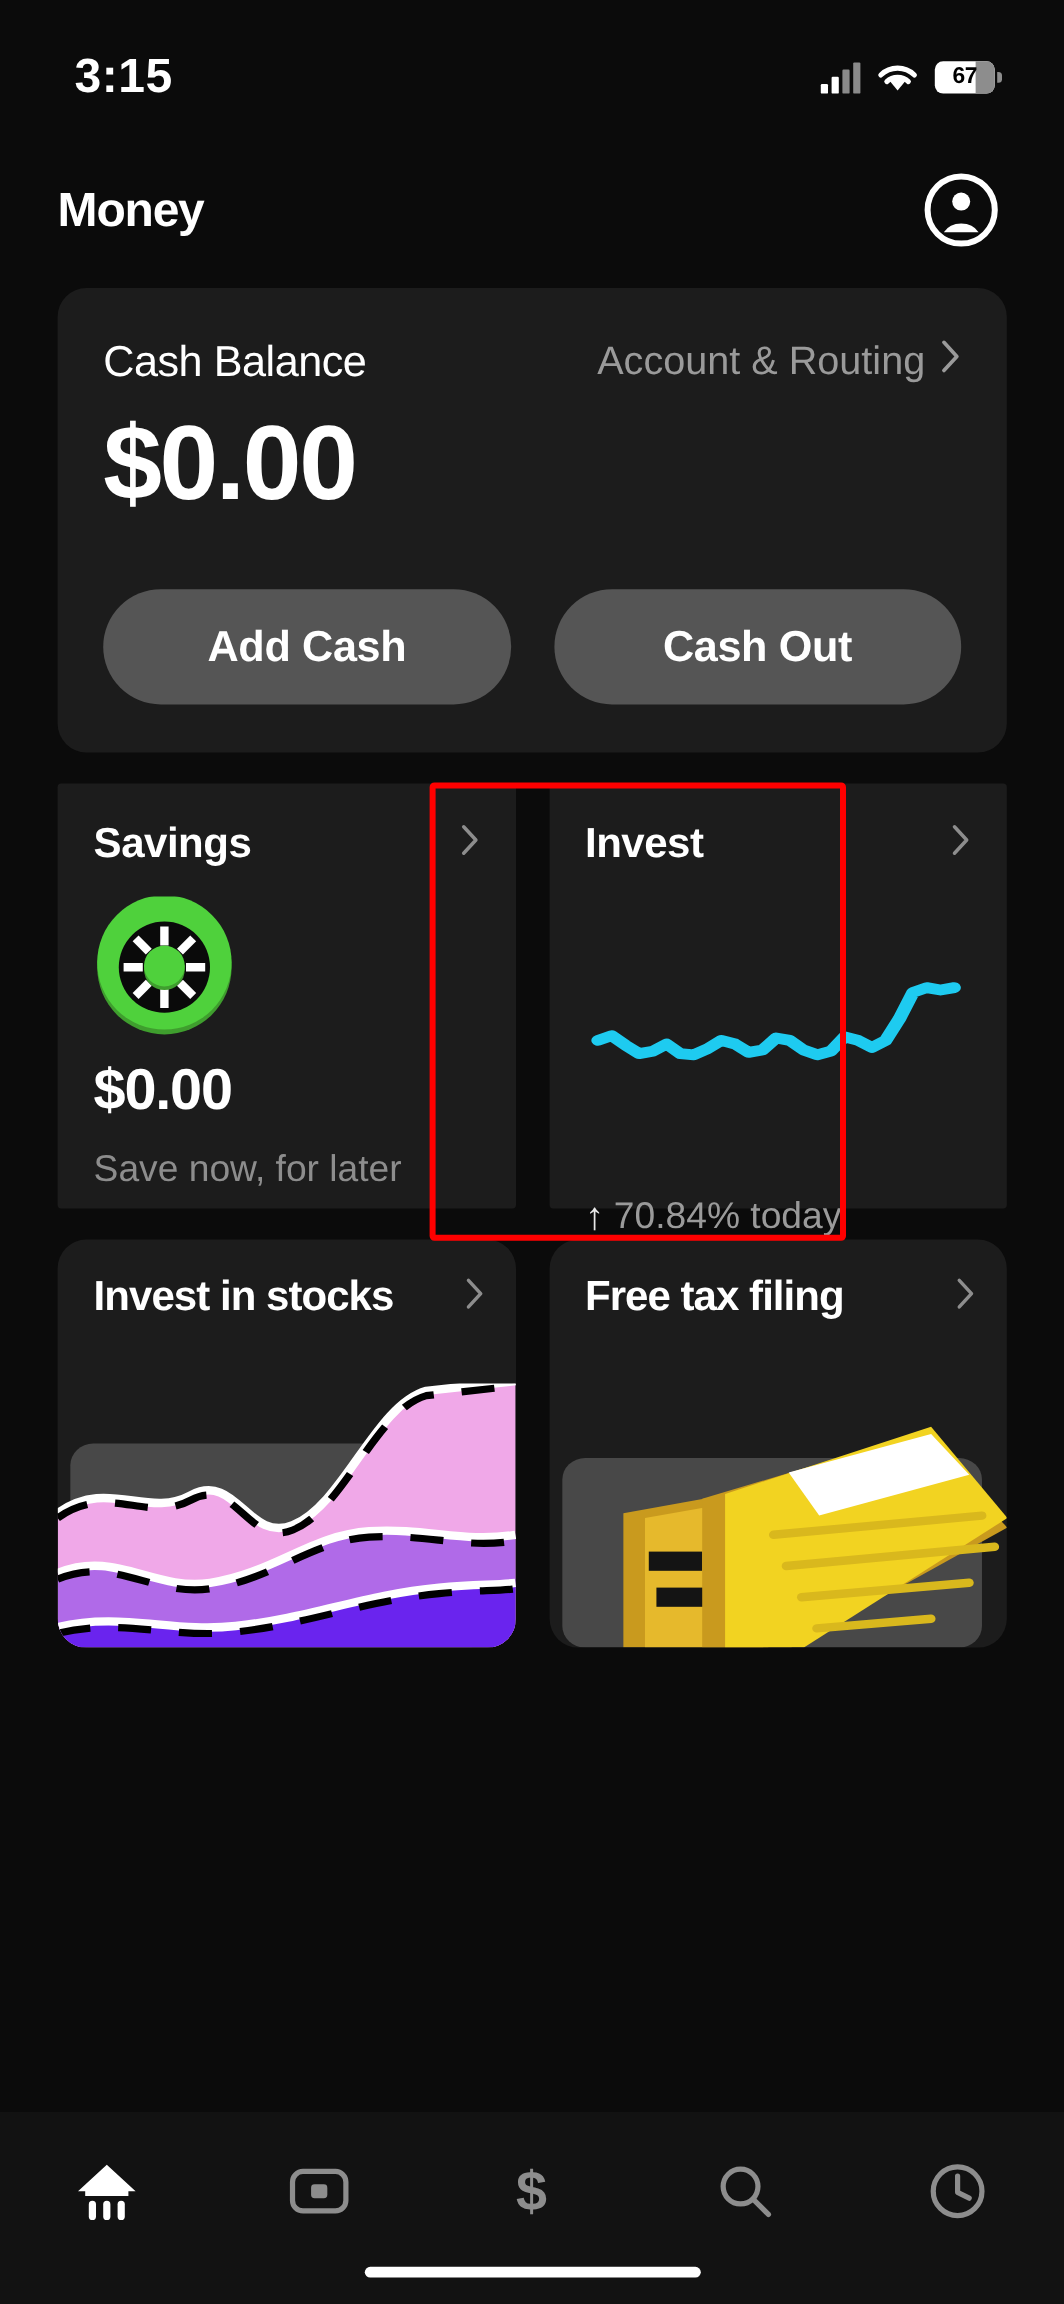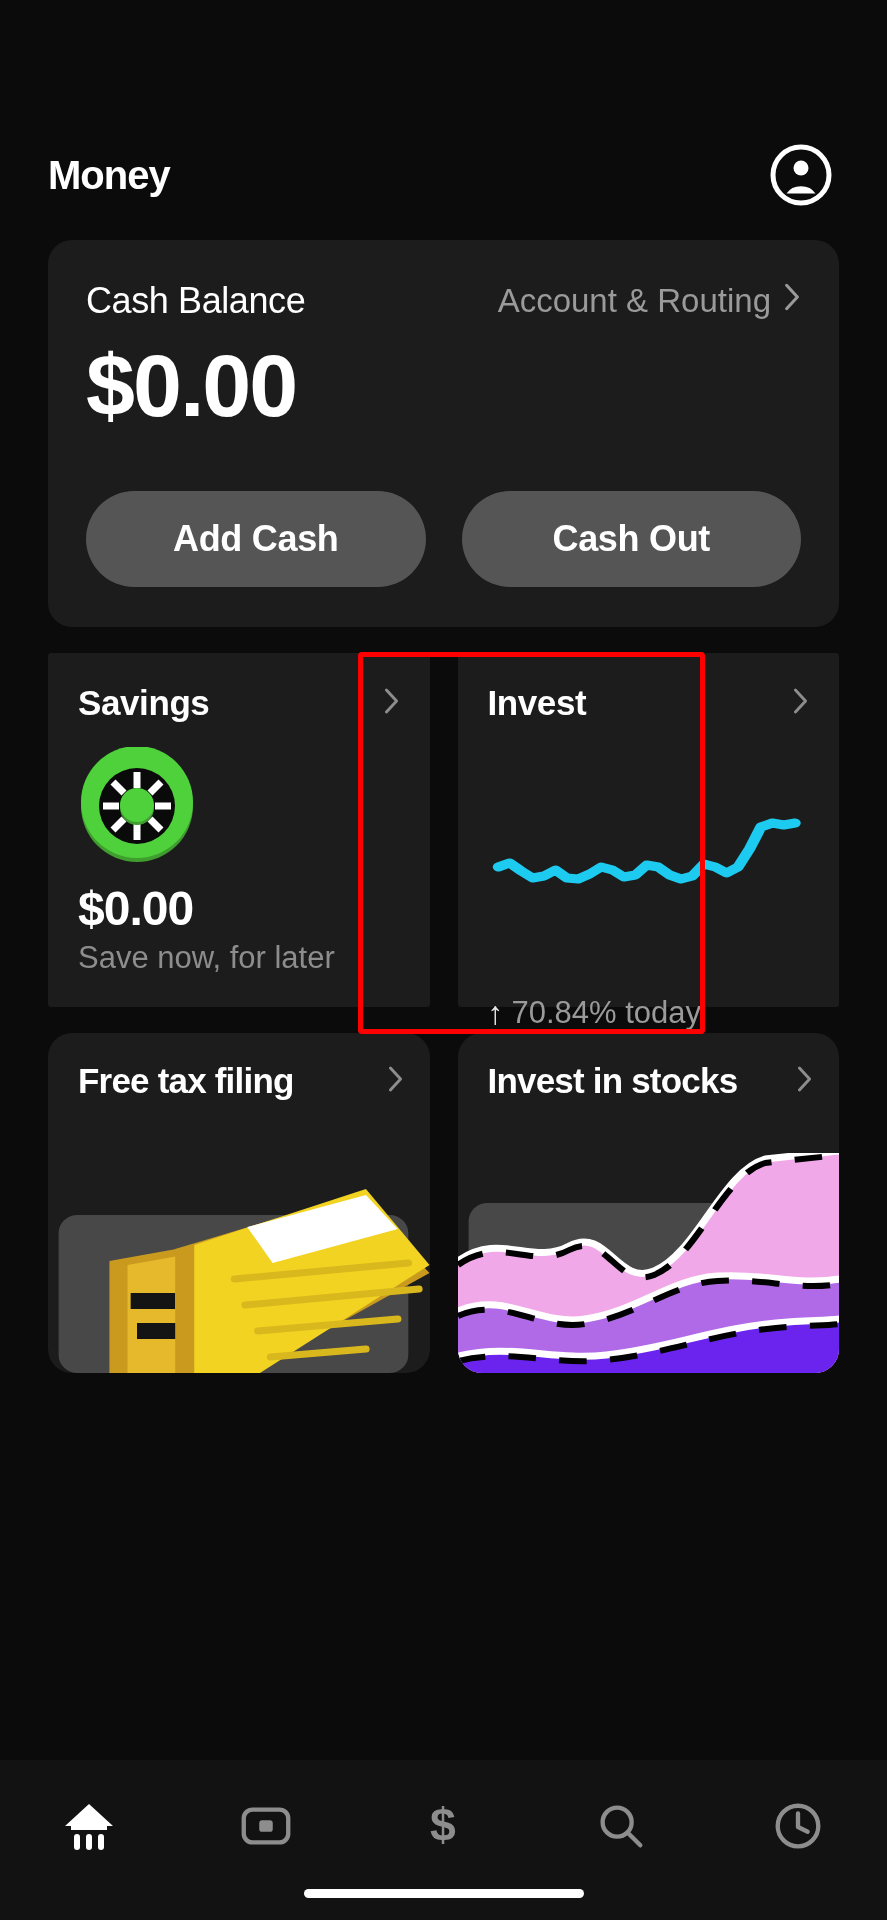--- a/index.html
+++ b/index.html
@@ -109,21 +109,21 @@
     display: flex; align-items: center; justify-content: space-between;
   }
   .mini-title { color: #ffffff; font-size: 35px; font-weight: 700; letter-spacing: -0.4px; }
   .mini-chev { color: #8d8d8d; font-size: 34px; line-height: 1; }
 
   .savings-icon { margin-top: 24px; width: 118px; height: 118px; }
   .mini-amount {
     color: #ffffff; font-size: 48px; font-weight: 700;
     letter-spacing: -1px; margin-top: 16px;
   }
-  .mini-sub { color: #8d8d8d; font-size: 31px; margin-top: 4px; }
+  .mini-sub { color: #8d8d8d; font-size: 31px; margin-top: 20px; }
 
   .btc-body { position: relative; height: 100%; }
   .spark { position: absolute; top: 78px; left: -2px; width: 100%; height: 120px; }
   .btc-price {
     position: absolute; top: 210px; left: 0;
     color: #ffffff; font-size: 48px; font-weight: 700; letter-spacing: -1px;
   }
   .btc-change {
     position: absolute; top: 272px; left: 0;
     color: #9a9a9a; font-size: 31px;
@@ -163,20 +163,42 @@
   .home-indicator {
     position: absolute; bottom: 22px; left: 50%; transform: translateX(-50%);
     width: 280px; height: 9px; border-radius: 5px; background: #ffffff;
   }
 </style>
 </head>
 <body>
 
 <div class="phone">
 
+  <div class="statusbar">
+    <div class="status-time">3:15</div>
+    <div class="status-right">
+      <span class="sig">
+          <i></i>
+          <i></i>
+          <i></i>
+          <i></i>
+        </span>
+      <span class="wifi">
+        <svg viewBox="0 0 34 26" width="34" height="26">
+          <path d="M17 23.5 L10.5 15.5 A10 10 0 0 1 23.5 15.5 Z" fill="#ffffff"></path>
+          <path d="M3 10.5 A20 20 0 0 1 31 10.5" stroke="#ffffff" stroke-width="4.2" fill="none" stroke-linecap="round"></path>
+          <path d="M8 16 A13 13 0 0 1 26 16" stroke="#ffffff" stroke-width="4.2" fill="none" stroke-linecap="round"></path>
+        </svg>
+      </span>
+      <span class="batt">
+        <span class="fill"></span>
+        <span class="lvl">67</span>
+      </span>
+    </div>
+  </div>
 
   <div class="header">
     <div class="page-title">Money</div>
     <div class="avatar">
       <svg viewBox="0 0 64 64" width="64" height="64">
         <circle cx="32" cy="32" r="28" fill="none" stroke="#ffffff" stroke-width="5"></circle>
         <circle cx="32" cy="25" r="7.5" fill="#ffffff"></circle>
         <path d="M17.5 50.5 A16.5 14 0 0 1 46.5 50.5" fill="#ffffff"></path>
       </svg>
     </div>
@@ -258,20 +280,47 @@
             <div class="btc-change">
               <span class="up">↑</span>
               <span>70.84% today</span>
             </div>
           </div>
         </div>
       </div>
     </div>
 
     <div class="grid-row">
+
+      <div class="half">
+        <div class="promo-card">
+          <div class="promo-head">
+            <span class="promo-title">Invest in stocks</span>
+            <span class="promo-chev">
+              <svg viewBox="0 0 20 32" width="17" height="28">
+                  <path d="M4 3 L16 16 L4 29" fill="none" stroke="#8d8d8d" stroke-width="3.4" stroke-linecap="round" stroke-linejoin="round"></path>
+                </svg>
+            </span>
+          </div>
+          <div class="promo-art">
+            <svg viewBox="0 0 360 220" width="100%" height="220" preserveAspectRatio="none">
+              <rect x="10" y="50" width="330" height="170" rx="18" fill="#484848"></rect>
+              <path d="M0 110 C40 80 70 115 105 95 C140 75 150 135 185 120 C225 103 250 20 290 8 L360 0 L360 220 L0 220 Z" fill="#f0a8e8"></path>
+              <path d="M0 108 C40 78 70 113 105 93 C140 73 150 133 185 118 C225 101 250 18 290 6 L360 -2" fill="none" stroke="#ffffff" stroke-width="7"></path>
+              <path d="M0 112 C40 82 70 117 105 97 C140 77 150 137 185 122 C225 105 250 22 290 10 L360 2" fill="none" stroke="#000000" stroke-width="6" stroke-dasharray="26 22"></path>
+              <path d="M0 160 C45 140 75 175 120 168 C170 160 200 128 245 125 C290 122 320 135 360 128 L360 220 L0 220 Z" fill="#b06ae8"></path>
+              <path d="M0 158 C45 138 75 173 120 166 C170 158 200 126 245 123 C290 120 320 133 360 126" fill="none" stroke="#ffffff" stroke-width="7"></path>
+              <path d="M0 163 C45 143 75 178 120 171 C170 163 200 131 245 128 C290 125 320 138 360 131" fill="none" stroke="#000000" stroke-width="6" stroke-dasharray="26 22"></path>
+              <path d="M0 205 C50 192 90 210 140 204 C200 197 240 178 300 172 C330 169 345 170 360 168 L360 220 L0 220 Z" fill="#6a24ee"></path>
+              <path d="M0 203 C50 190 90 208 140 202 C200 195 240 176 300 170 C330 167 345 168 360 166" fill="none" stroke="#ffffff" stroke-width="7"></path>
+              <path d="M0 208 C50 195 90 213 140 207 C200 200 240 181 300 175 C330 172 345 173 360 171" fill="none" stroke="#000000" stroke-width="6" stroke-dasharray="26 22"></path>
+            </svg>
+          </div>
+        </div>
+      </div>
 
       <div class="half">
         <div class="promo-card">
           <div class="promo-head">
             <span class="promo-title">Free tax filing</span>
             <span class="promo-chev">
               <svg viewBox="0 0 20 32" width="17" height="28">
                   <path d="M4 3 L16 16 L4 29" fill="none" stroke="#8d8d8d" stroke-width="3.4" stroke-linecap="round" stroke-linejoin="round"></path>
                 </svg>
             </span>
@@ -293,47 +342,20 @@
                   <line x1="176" y1="126" x2="340" y2="110"></line>
                   <line x1="186" y1="152" x2="350" y2="136"></line>
                   <line x1="198" y1="178" x2="330" y2="166"></line>
                   <line x1="210" y1="204" x2="300" y2="196"></line>
                 </g>
               </g>
             </svg>
           </div>
         </div>
       </div>
-
-      <div class="half">
-        <div class="promo-card">
-          <div class="promo-head">
-            <span class="promo-title">Invest in stocks</span>
-            <span class="promo-chev">
-              <svg viewBox="0 0 20 32" width="17" height="28">
-                  <path d="M4 3 L16 16 L4 29" fill="none" stroke="#8d8d8d" stroke-width="3.4" stroke-linecap="round" stroke-linejoin="round"></path>
-                </svg>
-            </span>
-          </div>
-          <div class="promo-art">
-            <svg viewBox="0 0 360 220" width="100%" height="220" preserveAspectRatio="none">
-              <rect x="10" y="50" width="330" height="170" rx="18" fill="#484848"></rect>
-              <path d="M0 110 C40 80 70 115 105 95 C140 75 150 135 185 120 C225 103 250 20 290 8 L360 0 L360 220 L0 220 Z" fill="#f0a8e8"></path>
-              <path d="M0 108 C40 78 70 113 105 93 C140 73 150 133 185 118 C225 101 250 18 290 6 L360 -2" fill="none" stroke="#ffffff" stroke-width="7"></path>
-              <path d="M0 112 C40 82 70 117 105 97 C140 77 150 137 185 122 C225 105 250 22 290 10 L360 2" fill="none" stroke="#000000" stroke-width="6" stroke-dasharray="26 22"></path>
-              <path d="M0 160 C45 140 75 175 120 168 C170 160 200 128 245 125 C290 122 320 135 360 128 L360 220 L0 220 Z" fill="#b06ae8"></path>
-              <path d="M0 158 C45 138 75 173 120 166 C170 158 200 126 245 123 C290 120 320 133 360 126" fill="none" stroke="#ffffff" stroke-width="7"></path>
-              <path d="M0 163 C45 143 75 178 120 171 C170 163 200 131 245 128 C290 125 320 138 360 131" fill="none" stroke="#000000" stroke-width="6" stroke-dasharray="26 22"></path>
-              <path d="M0 205 C50 192 90 210 140 204 C200 197 240 178 300 172 C330 169 345 170 360 168 L360 220 L0 220 Z" fill="#6a24ee"></path>
-              <path d="M0 203 C50 190 90 208 140 202 C200 195 240 176 300 170 C330 167 345 168 360 166" fill="none" stroke="#ffffff" stroke-width="7"></path>
-              <path d="M0 208 C50 195 90 213 140 207 C200 200 240 181 300 175 C330 172 345 173 360 171" fill="none" stroke="#000000" stroke-width="6" stroke-dasharray="26 22"></path>
-            </svg>
-          </div>
-        </div>
-      </div>
     </div>
   </div>
 
   <div class="highlight-box" style="left:358px; top:652px; width:347px; height:382px;"></div>
 
   <div class="tabbar">
     <div class="tab">
       <svg viewBox="0 0 60 60" width="60" height="60">
         <path d="M30 8 L54 30 L48 30 L48 34 L12 34 L12 30 L6 30 Z" fill="#ffffff"></path>
         <rect x="15" y="38" width="6" height="16" rx="3" fill="#ffffff"></rect>

